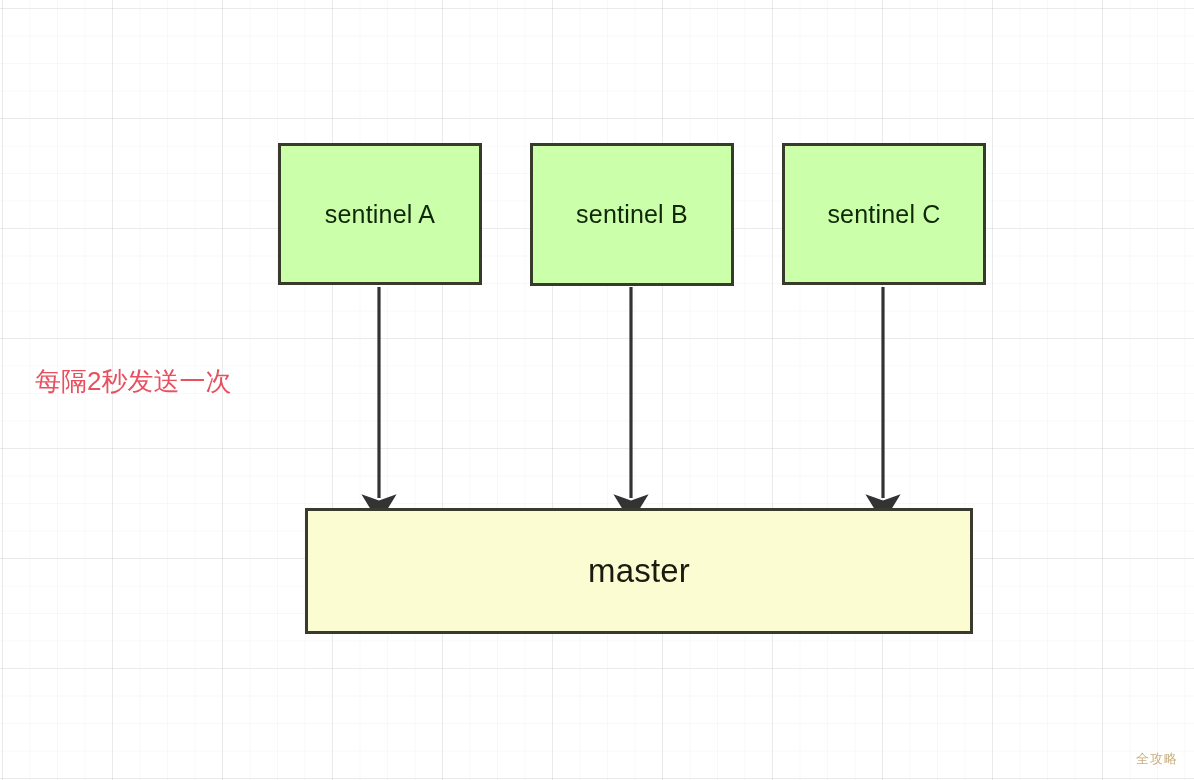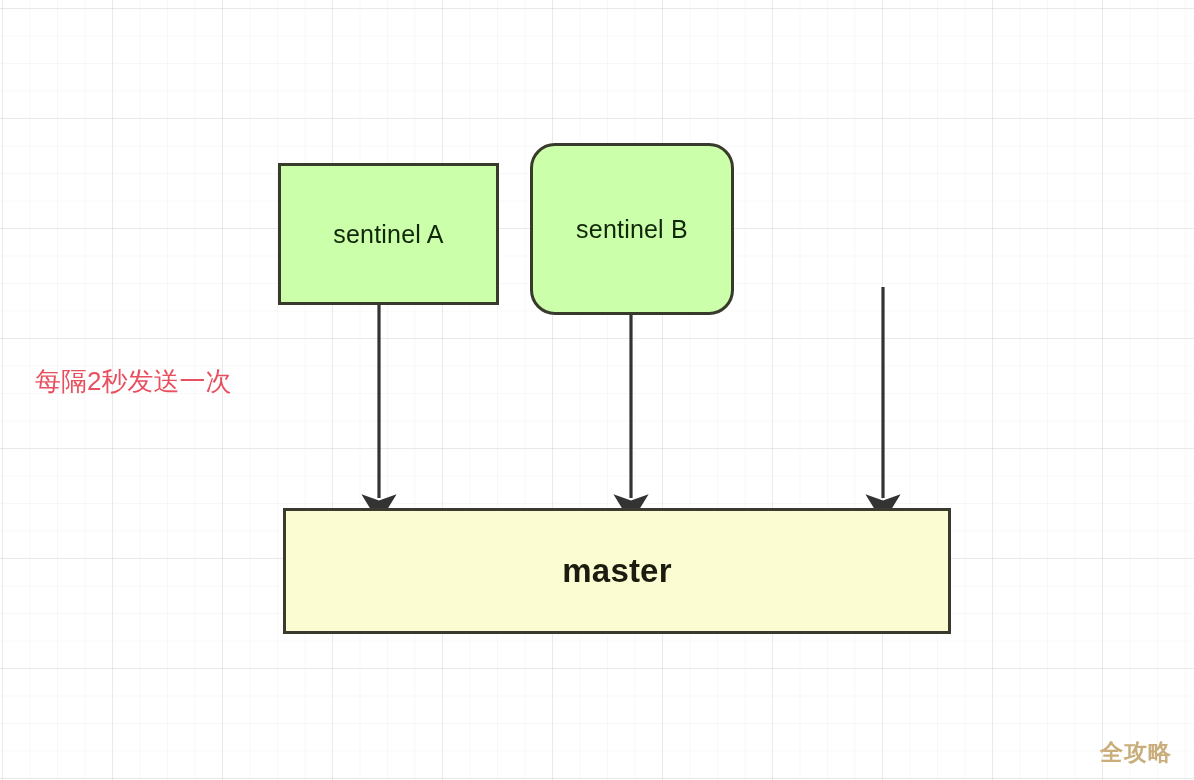--- a/index.html
+++ b/index.html
@@ -45,24 +45,24 @@
     font-size: 25px;
   }
 
   .master-node {
     background: #fcfcd2;
     border-color: #3a3a2e;
     color: #1b1b10;
     font-size: 33px;
   }
 
-  #sentinel-a { left: 278px; top: 143px; width: 221px; height: 142px; margin-top: 20px; }
-  #sentinel-b { left: 530px; top: 143px; width: 204px; height: 172px; border-radius: 25px; }
+  #sentinel-a { left: 278px; top: 143px; width: 204px; height: 142px; }
+  #sentinel-b { left: 530px; top: 143px; width: 204px; height: 143px; }
   #sentinel-c { left: 782px; top: 143px; width: 204px; height: 142px; }
-  #master-box { left: 283px; top: 508px; width: 668px; height: 126px; font-weight: bold; }
+  #master-box { left: 305px; top: 508px; width: 668px; height: 126px; }
 
   .arrow-layer {
     position: absolute;
     left: 0;
     top: 0;
     width: 1194px;
     height: 780px;
     pointer-events: none;
   }
 
@@ -76,24 +76,24 @@
     font-size: 26px;
     line-height: 1.62;
     font-family: "Liberation Sans", "DejaVu Sans", sans-serif;
   }
   .annotation .line2 {
     letter-spacing: -0.2px;
   }
 
   .watermark {
     position: absolute;
-    right: 22px;
+    right: 16px;
     bottom: 12px;
-    font-size: 23px;
-    font-weight: bold;
+    font-size: 13px;
+    font-weight: normal;
     color: #c9ae7b;
     letter-spacing: 1px;
     text-shadow: 0 1px 0 rgba(255,255,255,0.85);
     font-family: "DejaVu Sans", sans-serif;
   }
 </style>
 </head>
 <body>
 
 <div id="canvas">
@@ -113,20 +113,23 @@
   </svg>
 
   <div class="node sentinel" id="sentinel-a">
     <span>sentinel A</span>
   </div>
 
   <div class="node sentinel" id="sentinel-b">
     <span>sentinel B</span>
   </div>
 
+  <div class="node sentinel" id="sentinel-c">
+    <span>sentinel C</span>
+  </div>
 
   <div class="node master-node" id="master-box">
     <span>master</span>
   </div>
 
   <div class="annotation">
     <div class="line1">每隔2秒发送一次</div>
   </div>
 
   <div class="watermark">全攻略</div>

